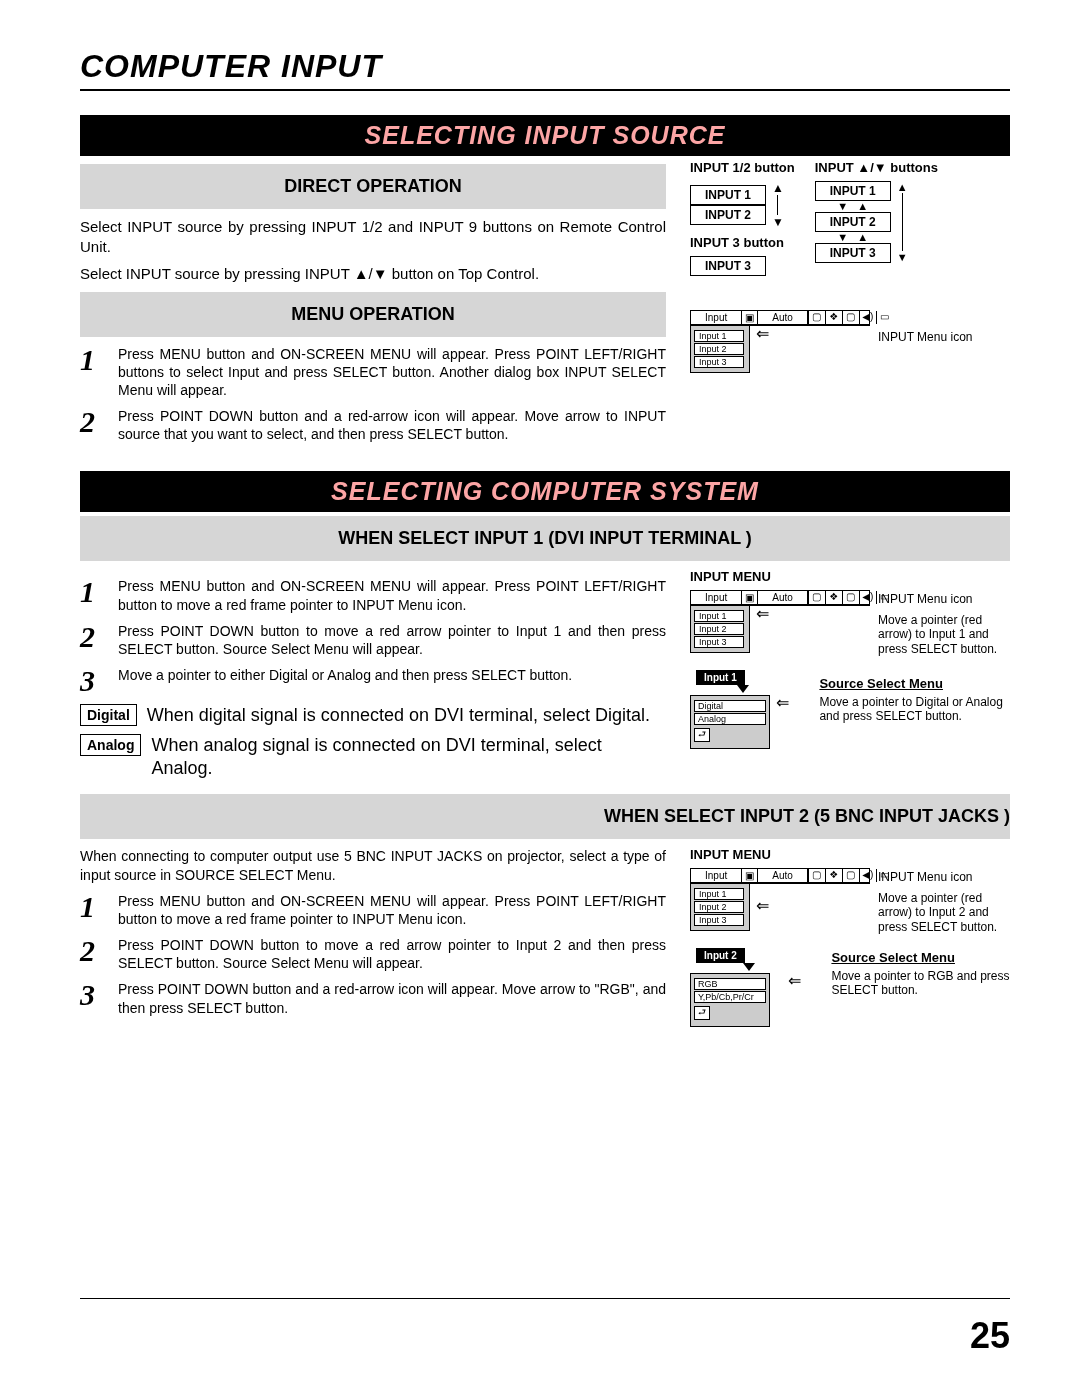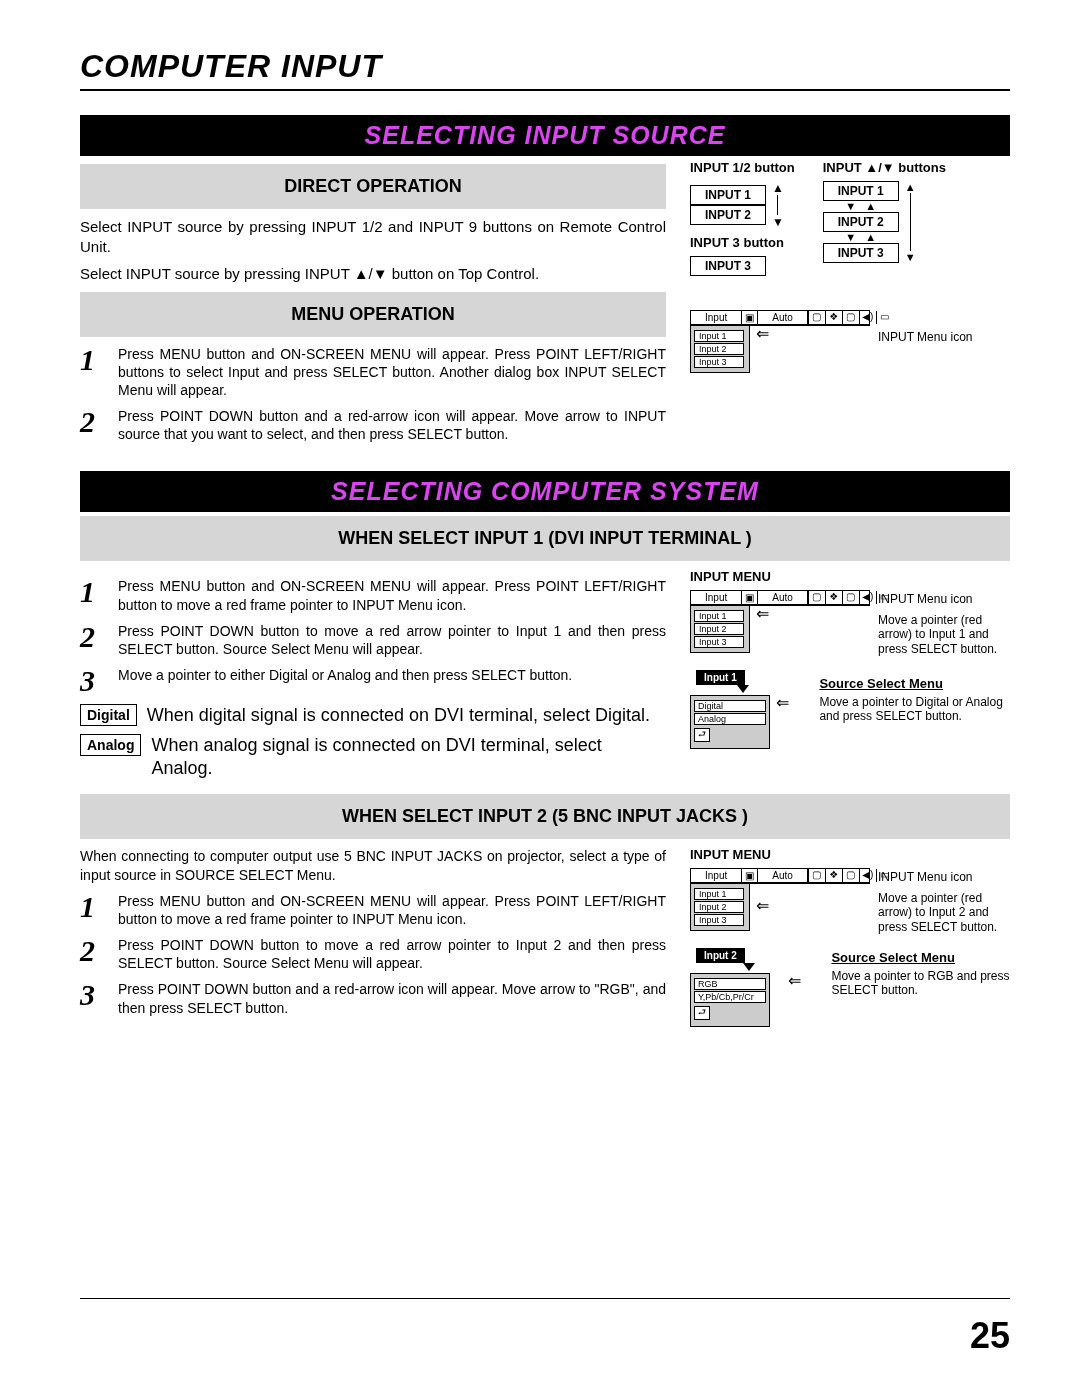--- a/index.html
+++ b/index.html
@@ -15,21 +15,21 @@
   .page-title {
     font-size: 32px;
     font-weight: bold;
     font-style: italic;
     letter-spacing: 1px;
     margin-bottom: 4px;
   }
   hr.title-rule { border: none; border-top: 2px solid #000; margin-bottom: 24px; }
   .black-bar {
     background: #000;
-    color: #d946ef;
+    color: #fca5a5;
     text-align: center;
     font-size: 25px;
     font-weight: bold;
     font-style: italic;
     letter-spacing: 1px;
     padding: 6px 0;
     margin-bottom: 4px;
   }
   .grey-bar {
     background: #d6d6d6;
@@ -44,21 +44,21 @@
   .right-col { width: 320px; flex-shrink: 0; }
   p.body { font-size: 15px; line-height: 1.3; text-align: justify; margin-bottom: 8px; }
   .step-row { display: flex; gap: 14px; margin: 8px 0; }
   .step-num { font-size: 30px; font-style: italic; font-weight: bold; font-family: 'Times New Roman', serif; width: 24px; flex-shrink: 0; line-height: 1; }
   .step-text { font-size: 14px; line-height: 1.3; text-align: justify; flex: 1; }
   .option-row { display: flex; gap: 10px; margin: 6px 0; align-items: flex-start; }
   .option-tag { border: 1.5px solid #000; padding: 2px 6px; font-weight: bold; font-size: 14px; flex-shrink: 0; }
   .option-text { font-size: 18px; line-height: 1.3; flex: 1; }
   .diagram-label { font-size: 13px; font-weight: bold; margin-bottom: 6px; display: block; }
   .arrow-col { display: flex; flex-direction: column; align-items: center; gap: 0; }
-  .diag-top { display: flex; gap: 28px; }
+  .diag-top { display: flex; gap: 20px; }
   .menu-panel { border: 1.5px solid #000; font-size: 10px; }
   .menu-top-row { display:flex; border-bottom:1px solid #000; }
   .menu-top-cell { border-right:1px solid #000; padding:1px 6px; font-size:10px; display:flex; align-items:center; justify-content:center; }
   .menu-top-cell.wide { padding:1px 14px; }
   .menu-top-icon { width:16px; font-size:10px; }
   .menu-list { padding:3px; background:#ccc; }
   .menu-item { border:1px solid #000; background:#fff; font-size:9px; padding:0 4px; margin:1px 0; width:50px; }
   .small-caption { font-size: 12px; line-height: 1.2; margin: 2px 0 6px 0; }
   .small-label { font-size: 13px; font-weight: bold; text-decoration: underline; }
   .tab-box { background:#000; color:#fff; font-size:10px; font-weight:bold; padding:2px 8px; display:inline-block; }
@@ -243,21 +243,21 @@
         </div>
       </div>
       <div style="padding-top:8px;">
         <div class="small-label">Source Select Menu</div>
         <div class="small-caption" style="margin-top:4px;">Move a pointer to Digital or Analog and press SELECT button.</div>
       </div>
     </div>
   </div>
 </div>
 
-<div class="grey-bar" style="margin-top:8px;">WHEN SELECT INPUT 2 (5 BNC INPUT JACKS )</div>
+<div class="grey-bar" style="margin-top:8px;text-align:right;">WHEN SELECT INPUT 2 (5 BNC INPUT JACKS )</div>
 <div class="two-col">
   <div class="left-col">
     <p class="body" style="font-size:14px;">When connecting to computer output use 5 BNC INPUT JACKS on projector, select a type of input source in SOURCE SELECT Menu.</p>
     <div class="step-row">
       <div class="step-num">1</div>
       <div class="step-text">Press MENU button and ON-SCREEN MENU will appear.  Press POINT LEFT/RIGHT button to move a red frame pointer to INPUT Menu icon.</div>
     </div>
     <div class="step-row">
       <div class="step-num">2</div>
       <div class="step-text">Press POINT DOWN button to move a red arrow pointer to Input 2 and then press SELECT button.  Source Select Menu will appear.</div>

